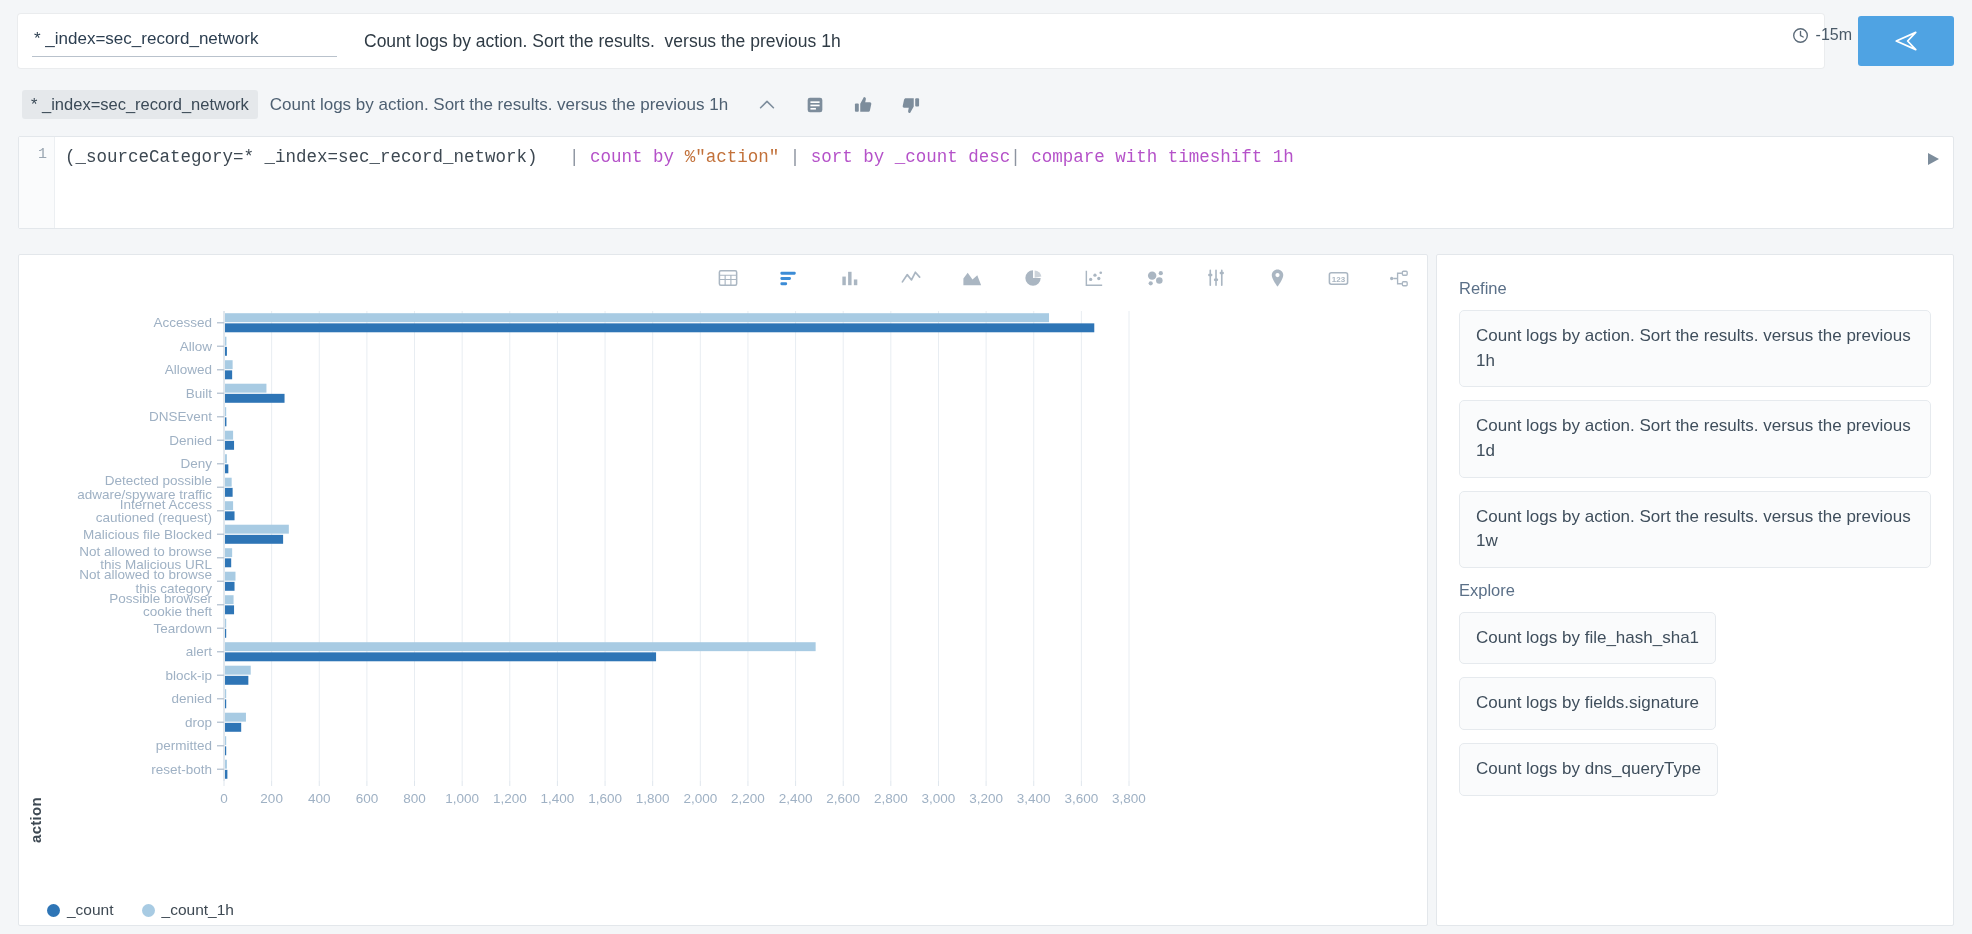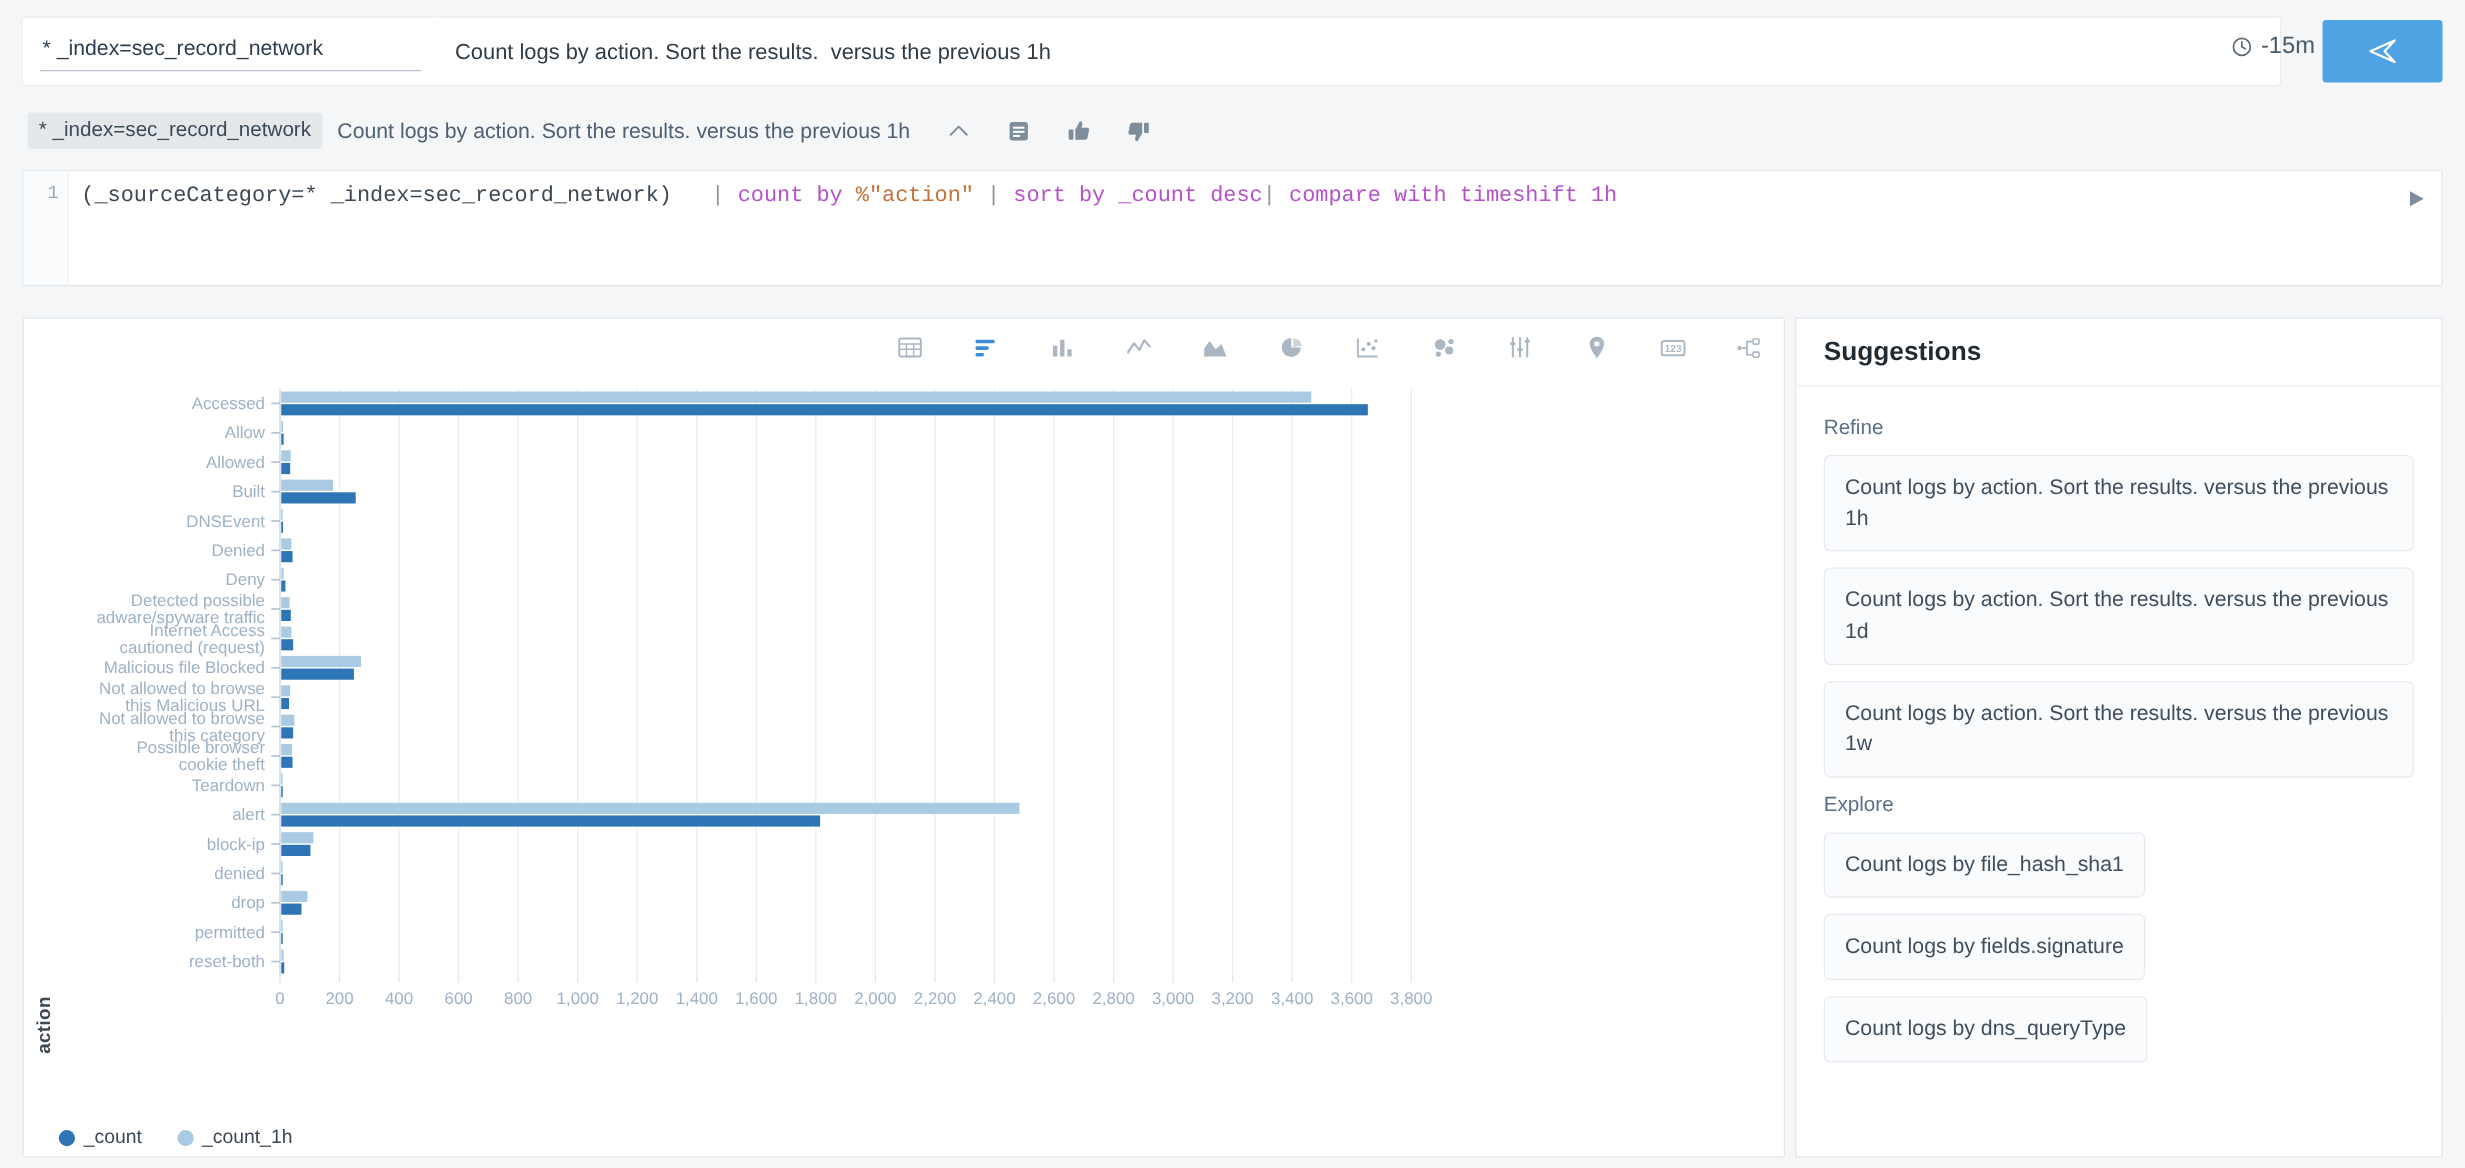--- a/index.html
+++ b/index.html
@@ -36,21 +36,21 @@
   }
   .nl-field { flex: 1; display: flex; align-items: center; padding: 0 14px; }
   .nl-input {
     width: 100%; border: none; outline: none; background: transparent;
     font-family: "Liberation Sans", sans-serif;
     font-size: 17.5px; color: #2f3b45;
   }
   .time-pick {
     position: absolute; right: 120px; top: 26px;
     display: flex; align-items: center; gap: 7px;
-    font-size: 19px; color: #4a5a68; cursor: pointer;
+    font-size: 16px; color: #4a5a68; cursor: pointer;
   }
   .clock-ico { width: 17px; height: 17px; display: block; }
   .send-btn {
     position: absolute; right: 18px; top: 16px; width: 96px; height: 50px;
     background: #4fa3e3; border: none; border-radius: 3px;
     display: flex; align-items: center; justify-content: center; cursor: pointer;
   }
 
   
   .chiprow {
@@ -418,17 +418,16 @@
           </span>
           <span class="lg">
             <span class="dot" style="background:#a8cbe3"></span>
             <span>_count_1h</span>
           </span>
         </div>
     </div>
   </div>
 
   <div class="sugg">
-    <div class="sugg-head">Suggestions</div>
     <div class="sugg-body" id="suggbody"><div class="grp-title">Refine</div><div class="sg-card">Count logs by action. Sort the results. versus the previous 1h</div><div class="sg-card">Count logs by action. Sort the results. versus the previous 1d</div><div class="sg-card">Count logs by action. Sort the results. versus the previous 1w</div><div class="grp-title">Explore</div><div class="sg-card inline">Count logs by file_hash_sha1</div><div class="sg-card inline">Count logs by fields.signature</div><div class="sg-card inline">Count logs by dns_queryType</div></div>
   </div>
 
 </div>
 
 </body></html>

